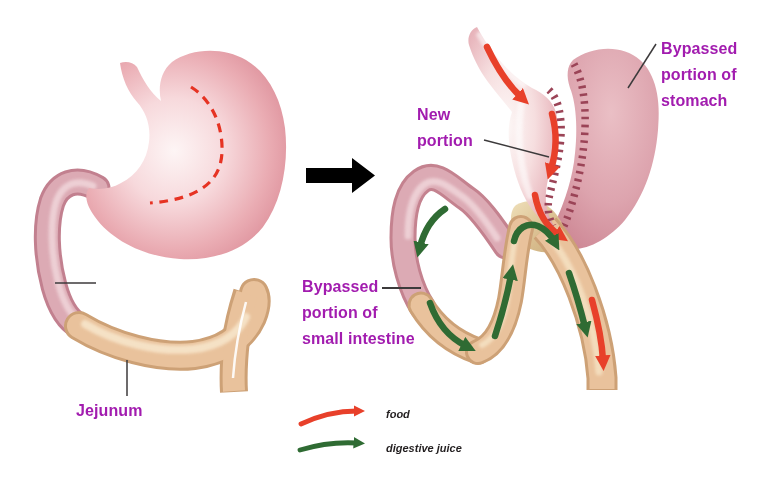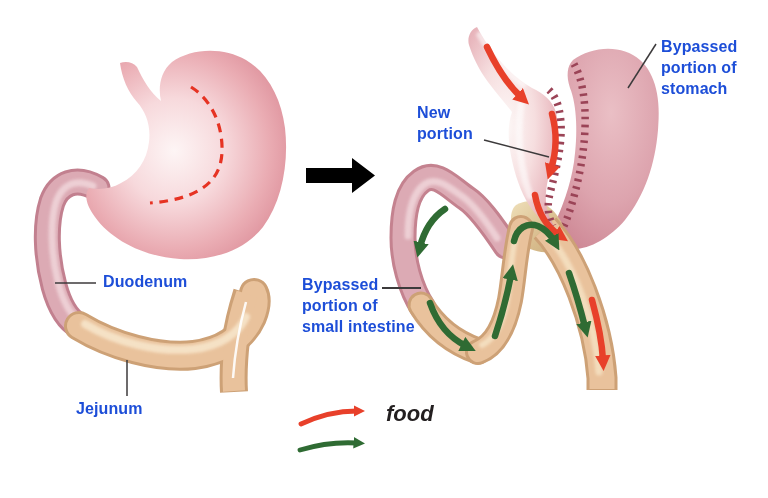--- a/index.html
+++ b/index.html
@@ -2,25 +2,25 @@
 <html><head>
 <meta charset="utf-8">
 <style>
   html,body{margin:0;padding:0;background:#fff;}
   .canvas{
     position:relative;width:768px;height:498px;background:#ffffff;overflow:hidden;
     font-family:"Liberation Sans","DejaVu Sans",sans-serif;
   }
   .art{position:absolute;left:0;top:0;}
   .lbl{
-    position:absolute;color:#1d4ed8;font-size:16px;font-weight:600;
-    line-height:21px;white-space:pre-line;letter-spacing:.1px;
+    position:absolute;color:#a21caf;font-size:16px;font-weight:600;
+    line-height:26px;white-space:pre-line;letter-spacing:.1px;
   }
   .lgd{
-    position:absolute;color:#231f20;font-size:22px;font-weight:600;
+    position:absolute;color:#231f20;font-size:11px;font-weight:600;
     font-style:italic;line-height:20px;white-space:pre-line;text-align:right;
   }
 </style>
 </head>
 <body>
 
 <div class="canvas">
 
   <svg class="art" width="768" height="498" viewBox="0 0 768 498">
     <defs>
@@ -175,31 +175,31 @@
       <path d="M 656,44 L 628,88" fill="none" stroke-width="1.5" stroke="#3c3a3b"></path>
       <path d="M 382,288 L 421,288" fill="none" stroke-width="2" stroke="#3c3a3b"></path>
     </g>
 
     <g fill="none" stroke-width="4.8" stroke-linecap="round">
       <path d="M 301,424 C 318,416 338,411 357,411" marker-end="url(#mRed)" stroke="#e8402a"></path>
       <path d="M 300,450 C 320,444 340,442 357,443" marker-end="url(#mGreen)" stroke="#2f6b33"></path>
     </g>
   </svg>
 
-  <div class="lbl" style="left:103px;top:271px;">Duodenum</div>
 
   <div class="lbl" style="left:76px;top:398px;">Jejunum</div>
 
   <div class="lbl" style="left:417px;top:102px;">New
 portion</div>
 
   <div class="lbl" style="left:661px;top:36px;">Bypassed
 portion of
 stomach</div>
 
   <div class="lbl" style="left:302px;top:274px;">Bypassed
 portion of
 small intestine</div>
 
   <div class="lgd" style="left:386px;top:404px;">food</div>
 
+  <div class="lgd" style="left:386px;top:438px;">digestive juice</div>
 
 </div>
 
 </body></html>

